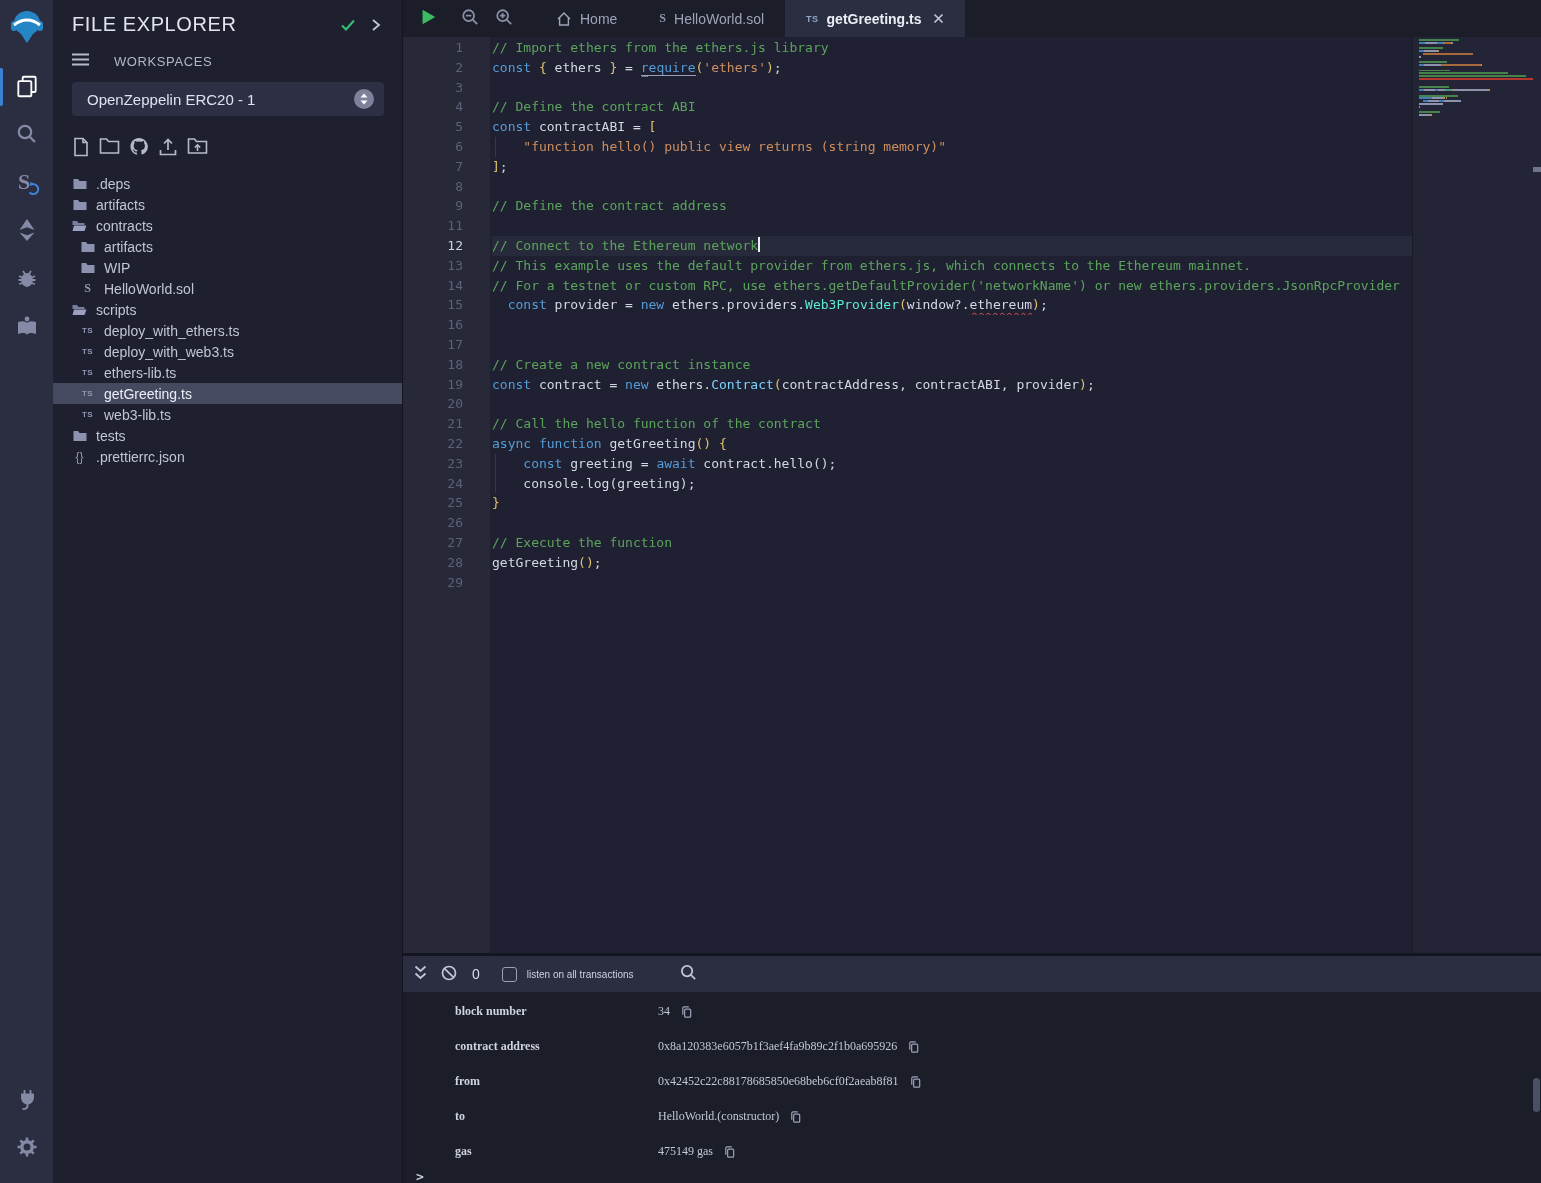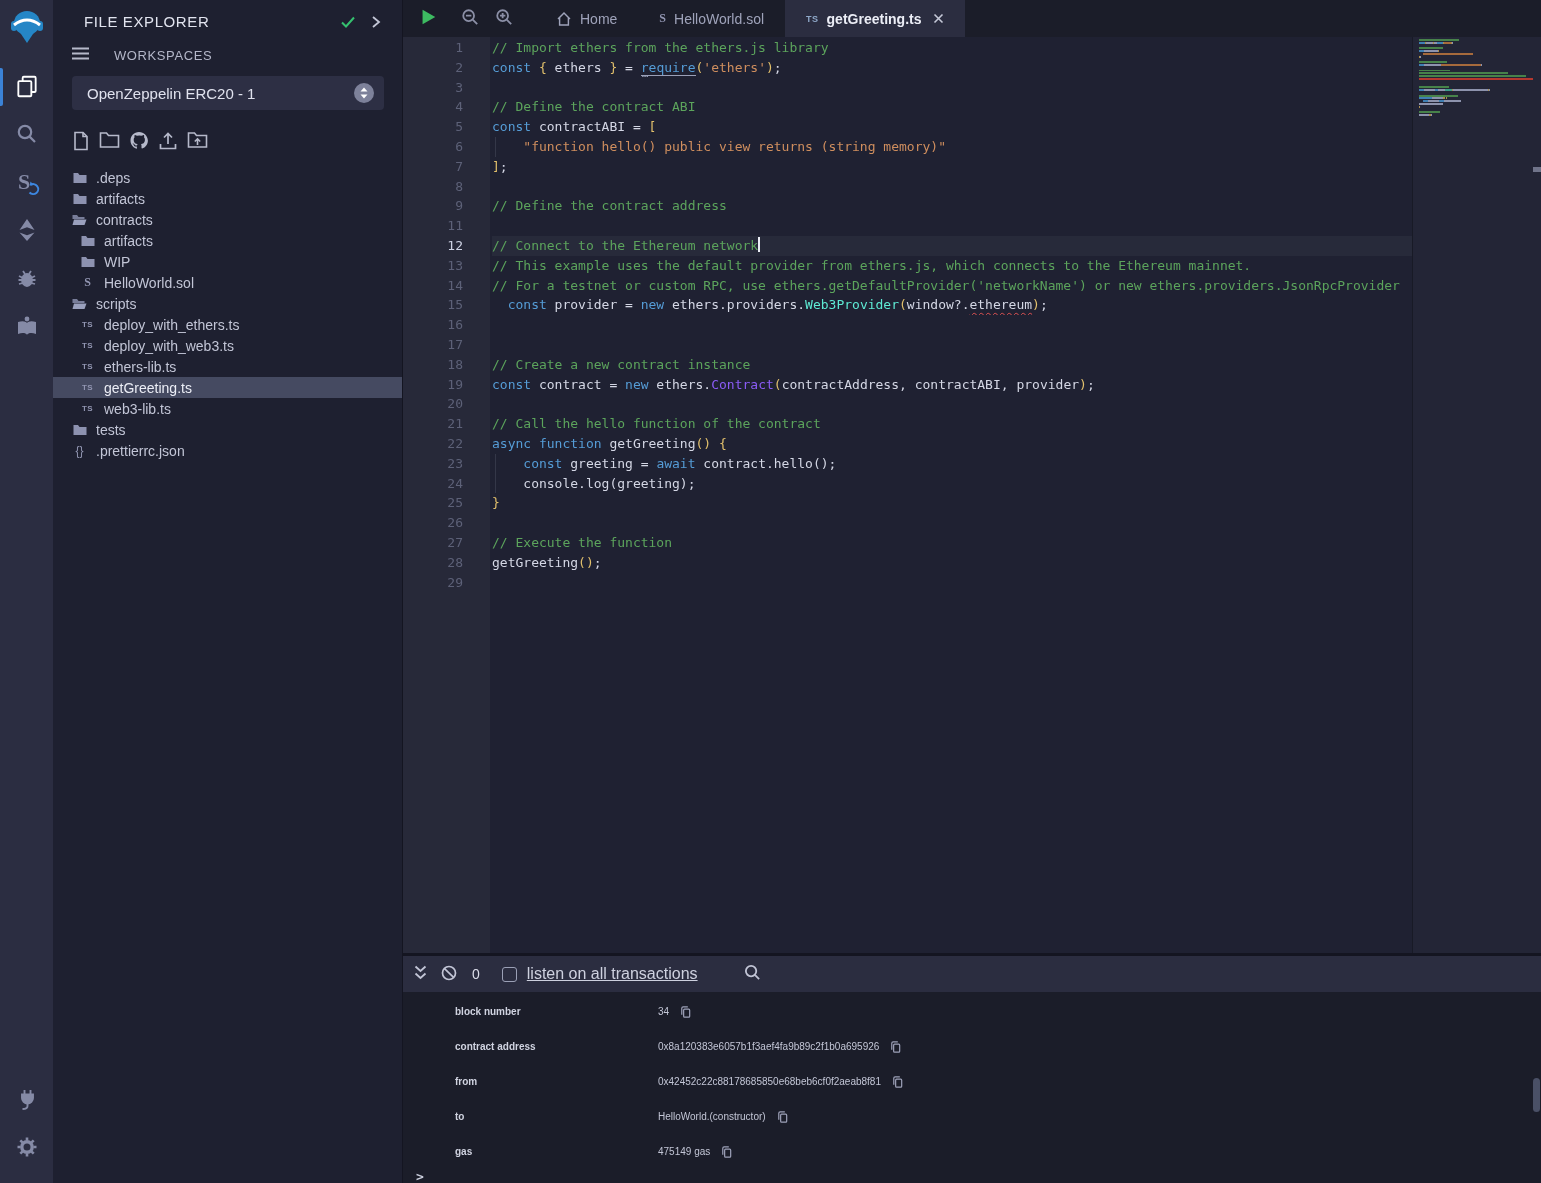--- a/index.html
+++ b/index.html
@@ -14,21 +14,21 @@
     justify-content:center; background:none; border:none; cursor:pointer; margin-bottom:2px; }
   .ab-item.logo { height:44px; margin-bottom:14px; }
   .ab-item .indicator { position:absolute; left:0; top:4px; bottom:4px; width:3px;
     background:#3b82d6; border-radius:0 2px 2px 0; }
   .ab-spacer { flex:1; }
 
   
   .explorer { width:350px; background:#1e2030; border-right:1px solid #141521;
     flex-shrink:0; display:flex; flex-direction:column; }
   .ex-header { display:flex; align-items:center; padding:13px 20px 6px 19px; }
-  .ex-title { flex:1; color:#e2e4ef; font-size:15px; letter-spacing:.6px;margin-left:12px; }
+  .ex-title { flex:1; color:#e2e4ef; font-size:20px; letter-spacing:.6px; }
   .ex-header .ic { margin-left:14px; display:flex; cursor:pointer; }
   .ws-row { display:flex; align-items:center; gap:25px; padding:10px 19px 2px; }
   .ws-label { color:#b4b7c9; font-size:13px; letter-spacing:.6px; }
   .ws-select { margin:10px 18px 0 19px; height:34px; background:#2d2f44; border-radius:4px;
     display:flex; align-items:center; padding:0 10px 0 15px; cursor:pointer; }
   .ws-select .ws-name { flex:1; color:#e0e2ee; font-size:15px; }
   .ws-circle { width:20px; height:20px; border-radius:50%; background:#7d819a;
     display:flex; align-items:center; justify-content:center; }
   .ex-tools { display:flex; gap:9px; margin:21px 0 0 19px; }
   .ex-tools button { background:none; border:none; cursor:pointer; display:flex; padding:0; }
@@ -60,21 +60,21 @@
   .gutterbg { position:absolute; left:0; top:0; bottom:0; width:87px; background:#272939; }
   .code { flex:1; position:relative; padding-top:1px; font-family:"DejaVu Sans Mono",monospace;
     font-size:13px; line-height:19.8px; overflow:hidden; }
   .line { display:flex; position:relative; height:19.8px; }
   .ln { width:60px; text-align:right; color:#5d6178; flex-shrink:0; user-select:none; }
   .line.cur .ln { color:#ced2e4; }
   .lc { margin-left:29px; flex:1; white-space:pre; color:#d4d7e5; min-width:0; overflow:hidden; }
   .line.cur .lc { background:#272a3a; }
   .iguide { position:absolute; left:92px; top:0; bottom:0; width:1px; background:#343748; }
   .tok-c { color:#5ca45c; } .tok-k { color:#559cd6; } .tok-s { color:#cf8e5e; }
-  .tok-p { color:#e2c06c; } .tok-d { color:#d4d7e5; } .tok-t { color:#8b5cf6; }
+  .tok-p { color:#e2c06c; } .tok-d { color:#d4d7e5; } .tok-t { color:#7dd3fc; }
   .tok-b { color:#5eead4; }
   .tok-u { color:#559cd6; position:relative; border-bottom:1px solid #9aa0b8; }
   .tok-u .hint { position:absolute; left:1px; top:9px; font-size:11px; color:#9aa0b8;
     letter-spacing:1px; line-height:10px; }
   .tok-e { color:#d4d7e5; text-decoration:underline; text-decoration-style:wavy;
     text-decoration-color:#e05252; text-decoration-thickness:1px; text-underline-offset:3px; }
   .cursor { display:inline-block; width:1.5px; height:15px; background:#eceef6;
     vertical-align:-2px; }
   .minimap { width:129px; flex-shrink:0; background:#232536; border-left:1px solid #181a26;
     padding:2px 0 0 6px; }
@@ -85,29 +85,29 @@
   .terminal { height:230px; flex-shrink:0; background:#1b1d29; border-top:3px solid #141521;
     display:flex; flex-direction:column; }
   .t-head { height:36px; background:#2b2d40; display:flex; align-items:center;
     padding-left:10px; flex-shrink:0; }
   .t-head .th-ic { display:flex; background:none; border:none; cursor:pointer; padding:0; }
   .th-chev { margin-right:13px; }
   .th-ban { margin-right:15px; }
   .t-count { color:#dcdeea; font-size:14px; margin-right:22px; }
   .cb { width:15px; height:15px; border:1px solid #9ba0b6; border-radius:3px; margin-right:10px;
     cursor:pointer; flex-shrink:0; }
-  .t-listen { color:#ced1df; font-size:16px; margin-right:46px;text-decoration:underline; }
+  .t-listen { color:#ced1df; font-size:10px; margin-right:46px; }
   .th-search { margin-right:10px; }
   .t-input { width:308px; height:26px; background:#262839; border:1px solid #3a3e55;
     border-radius:3px; padding:0 10px; color:#c8ccdc; font-size:14px;
     font-family:"Liberation Sans",sans-serif; outline:none; }
   .t-input::placeholder { color:#8a8ea6; }
   .t-rows { padding-top:2px; }
   .t-row { height:35px; display:flex; align-items:center; padding-left:52px;
-    font-family:Liberation Sans, sans-serif; font-size:10px; }
+    font-family:Liberation Serif, serif; font-size:12px; }
   .t-label { width:203px; color:#d0d3e0; font-weight:bold; flex-shrink:0; }
   .t-value { color:#c3c6d6; }
   .t-copy { display:flex; margin-left:10px; cursor:pointer; }
   .t-prompt { padding-left:13px; color:#ccd0de; font-family:"DejaVu Sans Mono",monospace;
     font-size:13px; font-weight:bold; }
 
   
   .sb-piece { position:absolute; right:0; top:167px; width:8px; height:5px; background:#70748a; }
   .sb-thumb { position:absolute; right:1px; top:1078px; width:7px; height:34px;
     background:#4a5066; border-radius:3.5px; }

